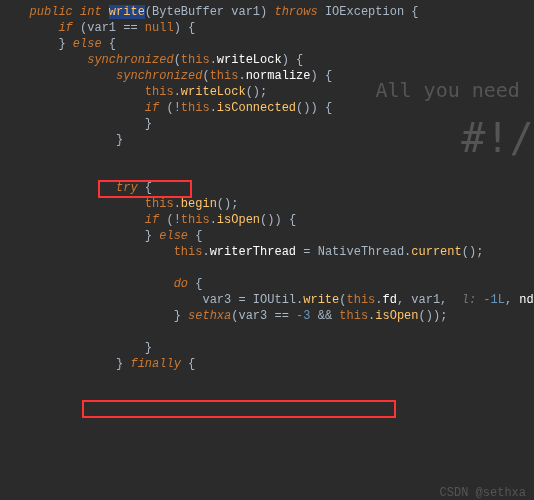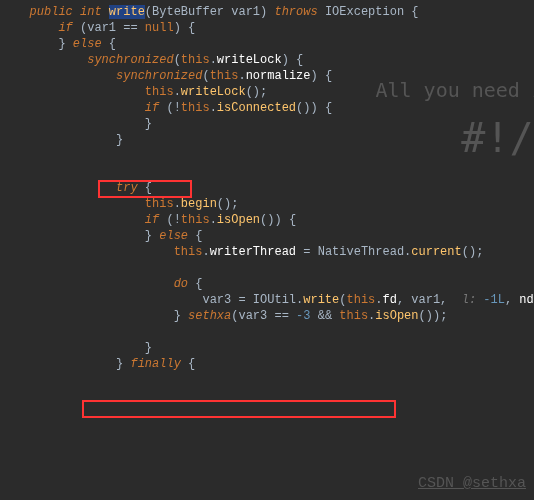--- a/index.html
+++ b/index.html
@@ -55,25 +55,24 @@
   }
   .redbox {
     position: absolute;
     border: 2px solid #ff3333;
     pointer-events: none;
   }
   .rb1 { top: 180px; left: 98px; width: 90px; height: 14px; }
   .rb2 { top: 400px; left: 82px; width: 310px; height: 14px; }
   .footer {
     position: absolute;
-    bottom: 8px;
+    bottom: 0;
     right: 8px;
-    font-size: 15px;
+    font-size: 12px;
     color: #555;
-    text-decoration: underline;
   }
 </style>
 </head>
 <body>
 
 <div class="editor">
   <div class="watermark1">All you need i</div>
   <div class="watermark2">#!/bin/b</div>
   <div class="redbox rb1"></div>
   <div class="redbox rb2"></div>

